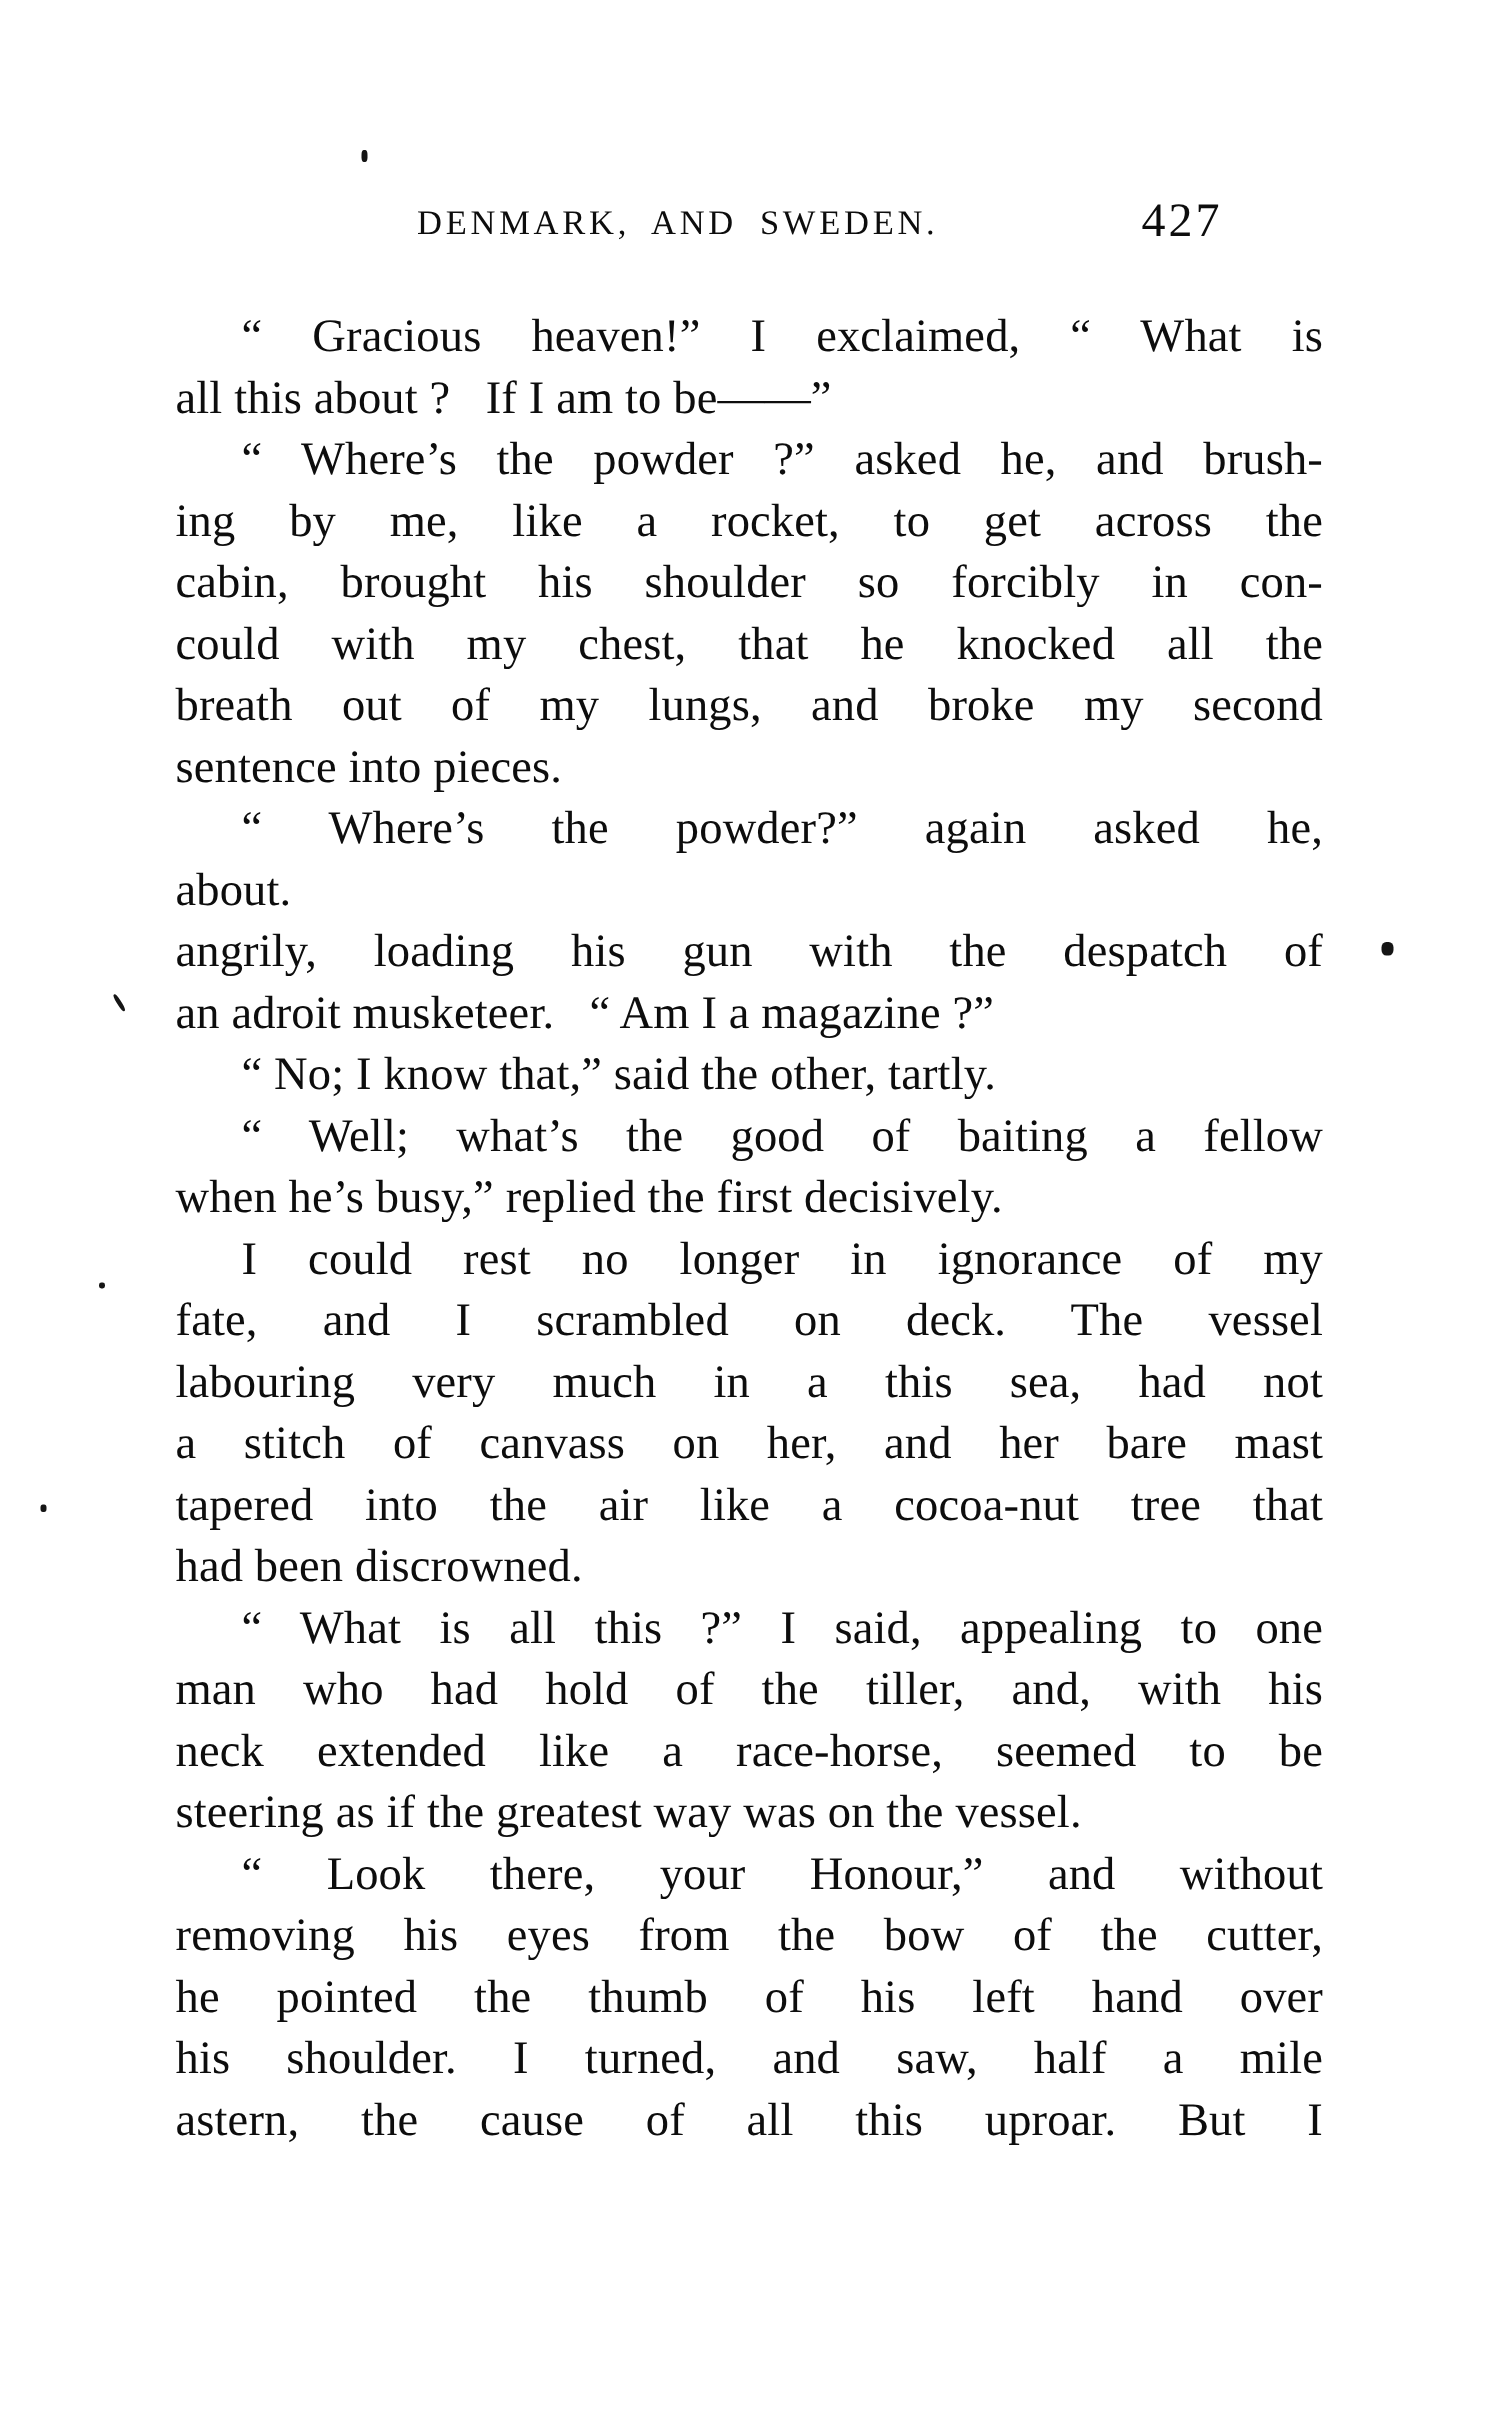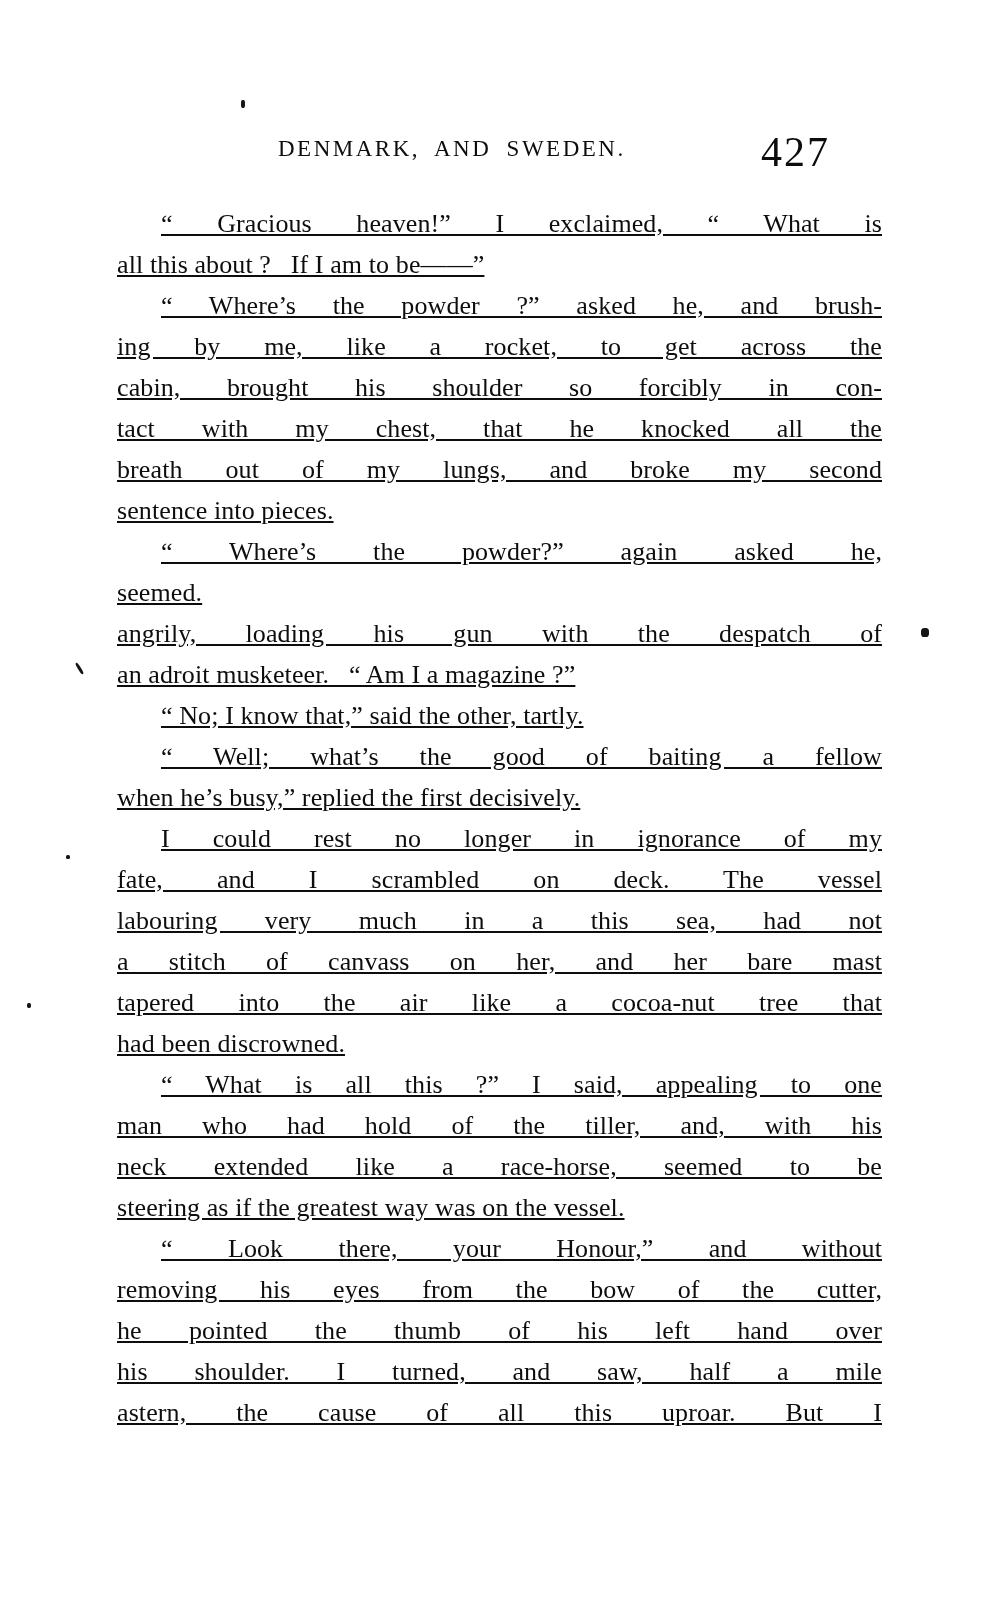--- a/index.html
+++ b/index.html
@@ -16,38 +16,37 @@
   .running-head {
     position: absolute;
     top: 136px; left: 278px;
     font-size: 23px; font-weight: 400;
     letter-spacing: 2.5px; word-spacing: 7px;
     white-space: nowrap;
   }
   .folio {
     position: absolute;
     top: 128px; left: 761px;
-    font-size: 42px; font-weight: 400;
+    font-size: 32px; font-weight: 400;
     letter-spacing: 2px;
     white-space: nowrap;
   }
 
   .body-text {
     position: absolute;
     top: 203px; left: 117px;
     width: 765px;
   }
   .para { margin: 0; padding: 0; }
   .line {
     height: 41px; line-height: 41px;
-    font-size: 26px;
+    font-size: 31px;
     text-align: justify;
     text-align-last: justify;
     letter-spacing: 0.1px;
-    text-decoration: underline;
   }
   .line.indent { padding-left: 44px; }
   .line.last { text-align-last: left; }
 
   .speck {
     position: absolute;
     background: #151515;
     border-radius: 40%;
   }
 </style>
@@ -62,27 +61,27 @@
 
   <div class="body-text">
       <div class="para">
         <div class="line indent">“ Gracious heaven!” I exclaimed, “ What is</div>
         <div class="line last">all this about ?&nbsp;&nbsp; If I am to be——”</div>
       </div>
       <div class="para">
         <div class="line indent">“ Where’s the powder ?” asked he, and brush-</div>
         <div class="line">ing by me, like a rocket, to get across the</div>
         <div class="line">cabin, brought his shoulder so forcibly in con-</div>
-        <div class="line">tact with my chest, that he knocked all the</div>
+        <div class="line">could with my chest, that he knocked all the</div>
         <div class="line">breath out of my lungs, and broke my second</div>
         <div class="line last">sentence into pieces.</div>
       </div>
       <div class="para">
         <div class="line indent">“ Where’s the powder?” again asked he,</div>
-        <div class="line last">seemed.</div>
+        <div class="line last">about.</div>
       </div>
       <div class="para">
         <div class="line">angrily, loading his gun with the despatch of</div>
         <div class="line last">an adroit musketeer.&nbsp;&nbsp; “ Am I a magazine ?”</div>
       </div>
       <div class="para">
         <div class="line indent last">“ No; I know that,” said the other, tartly.</div>
       </div>
       <div class="para">
         <div class="line indent">“ Well; what’s the good of baiting a fellow</div>

